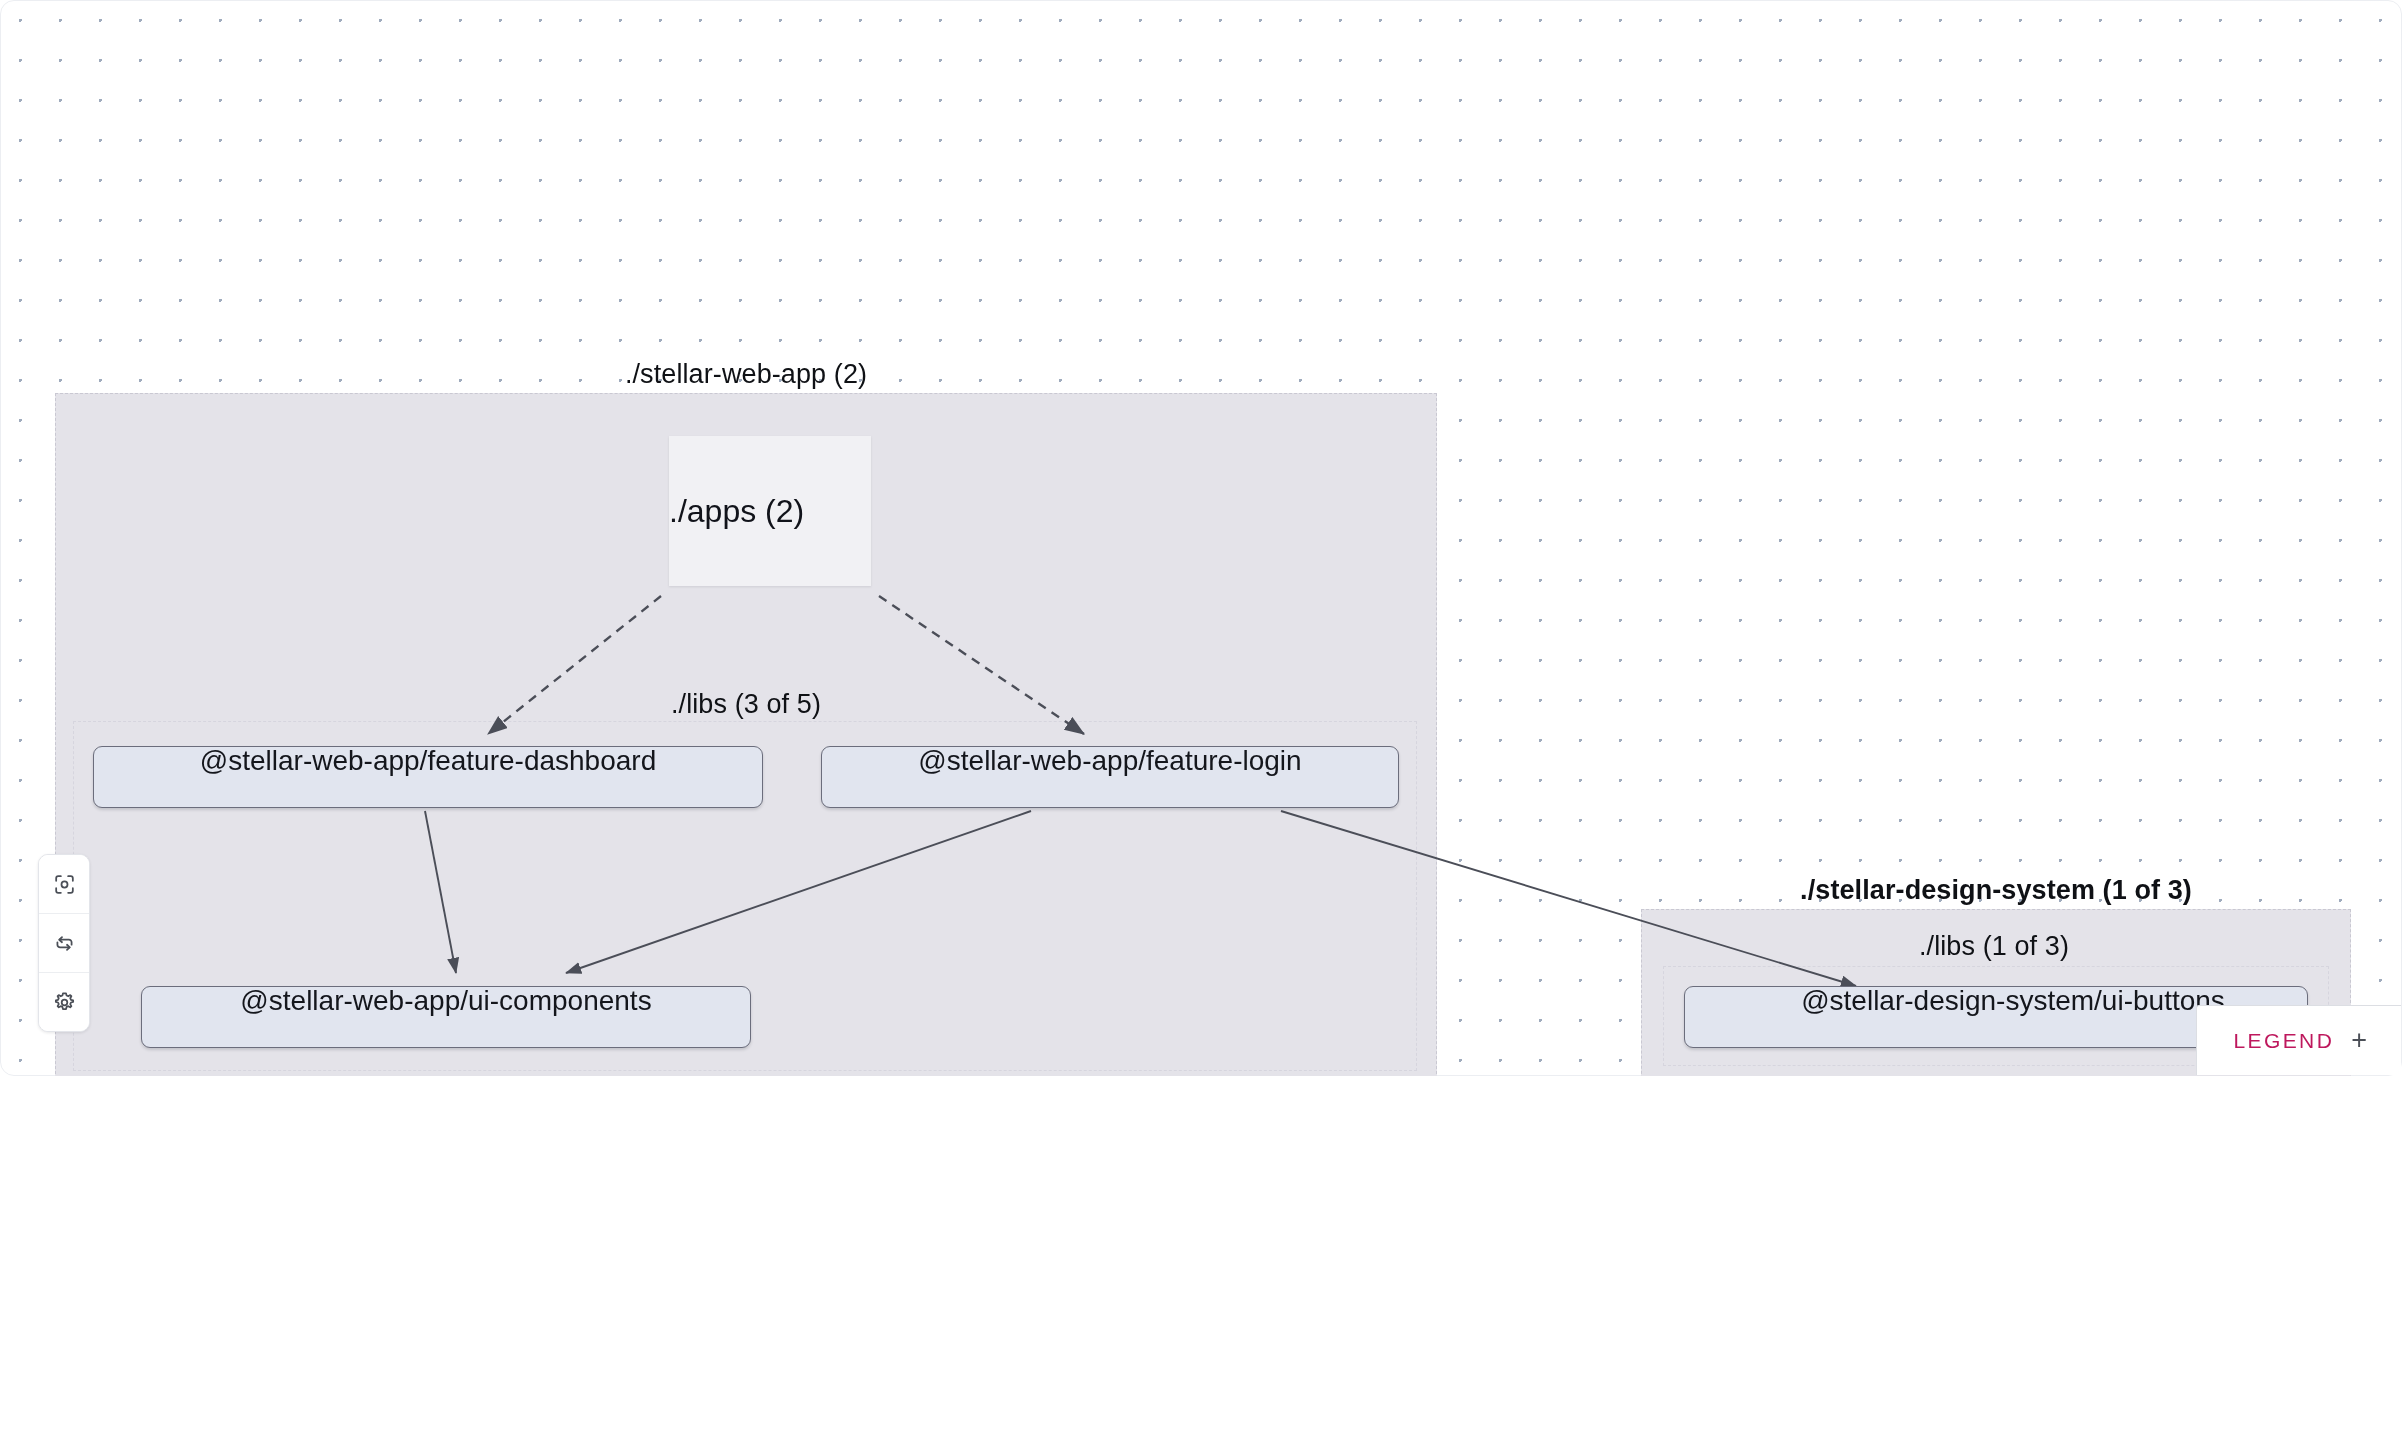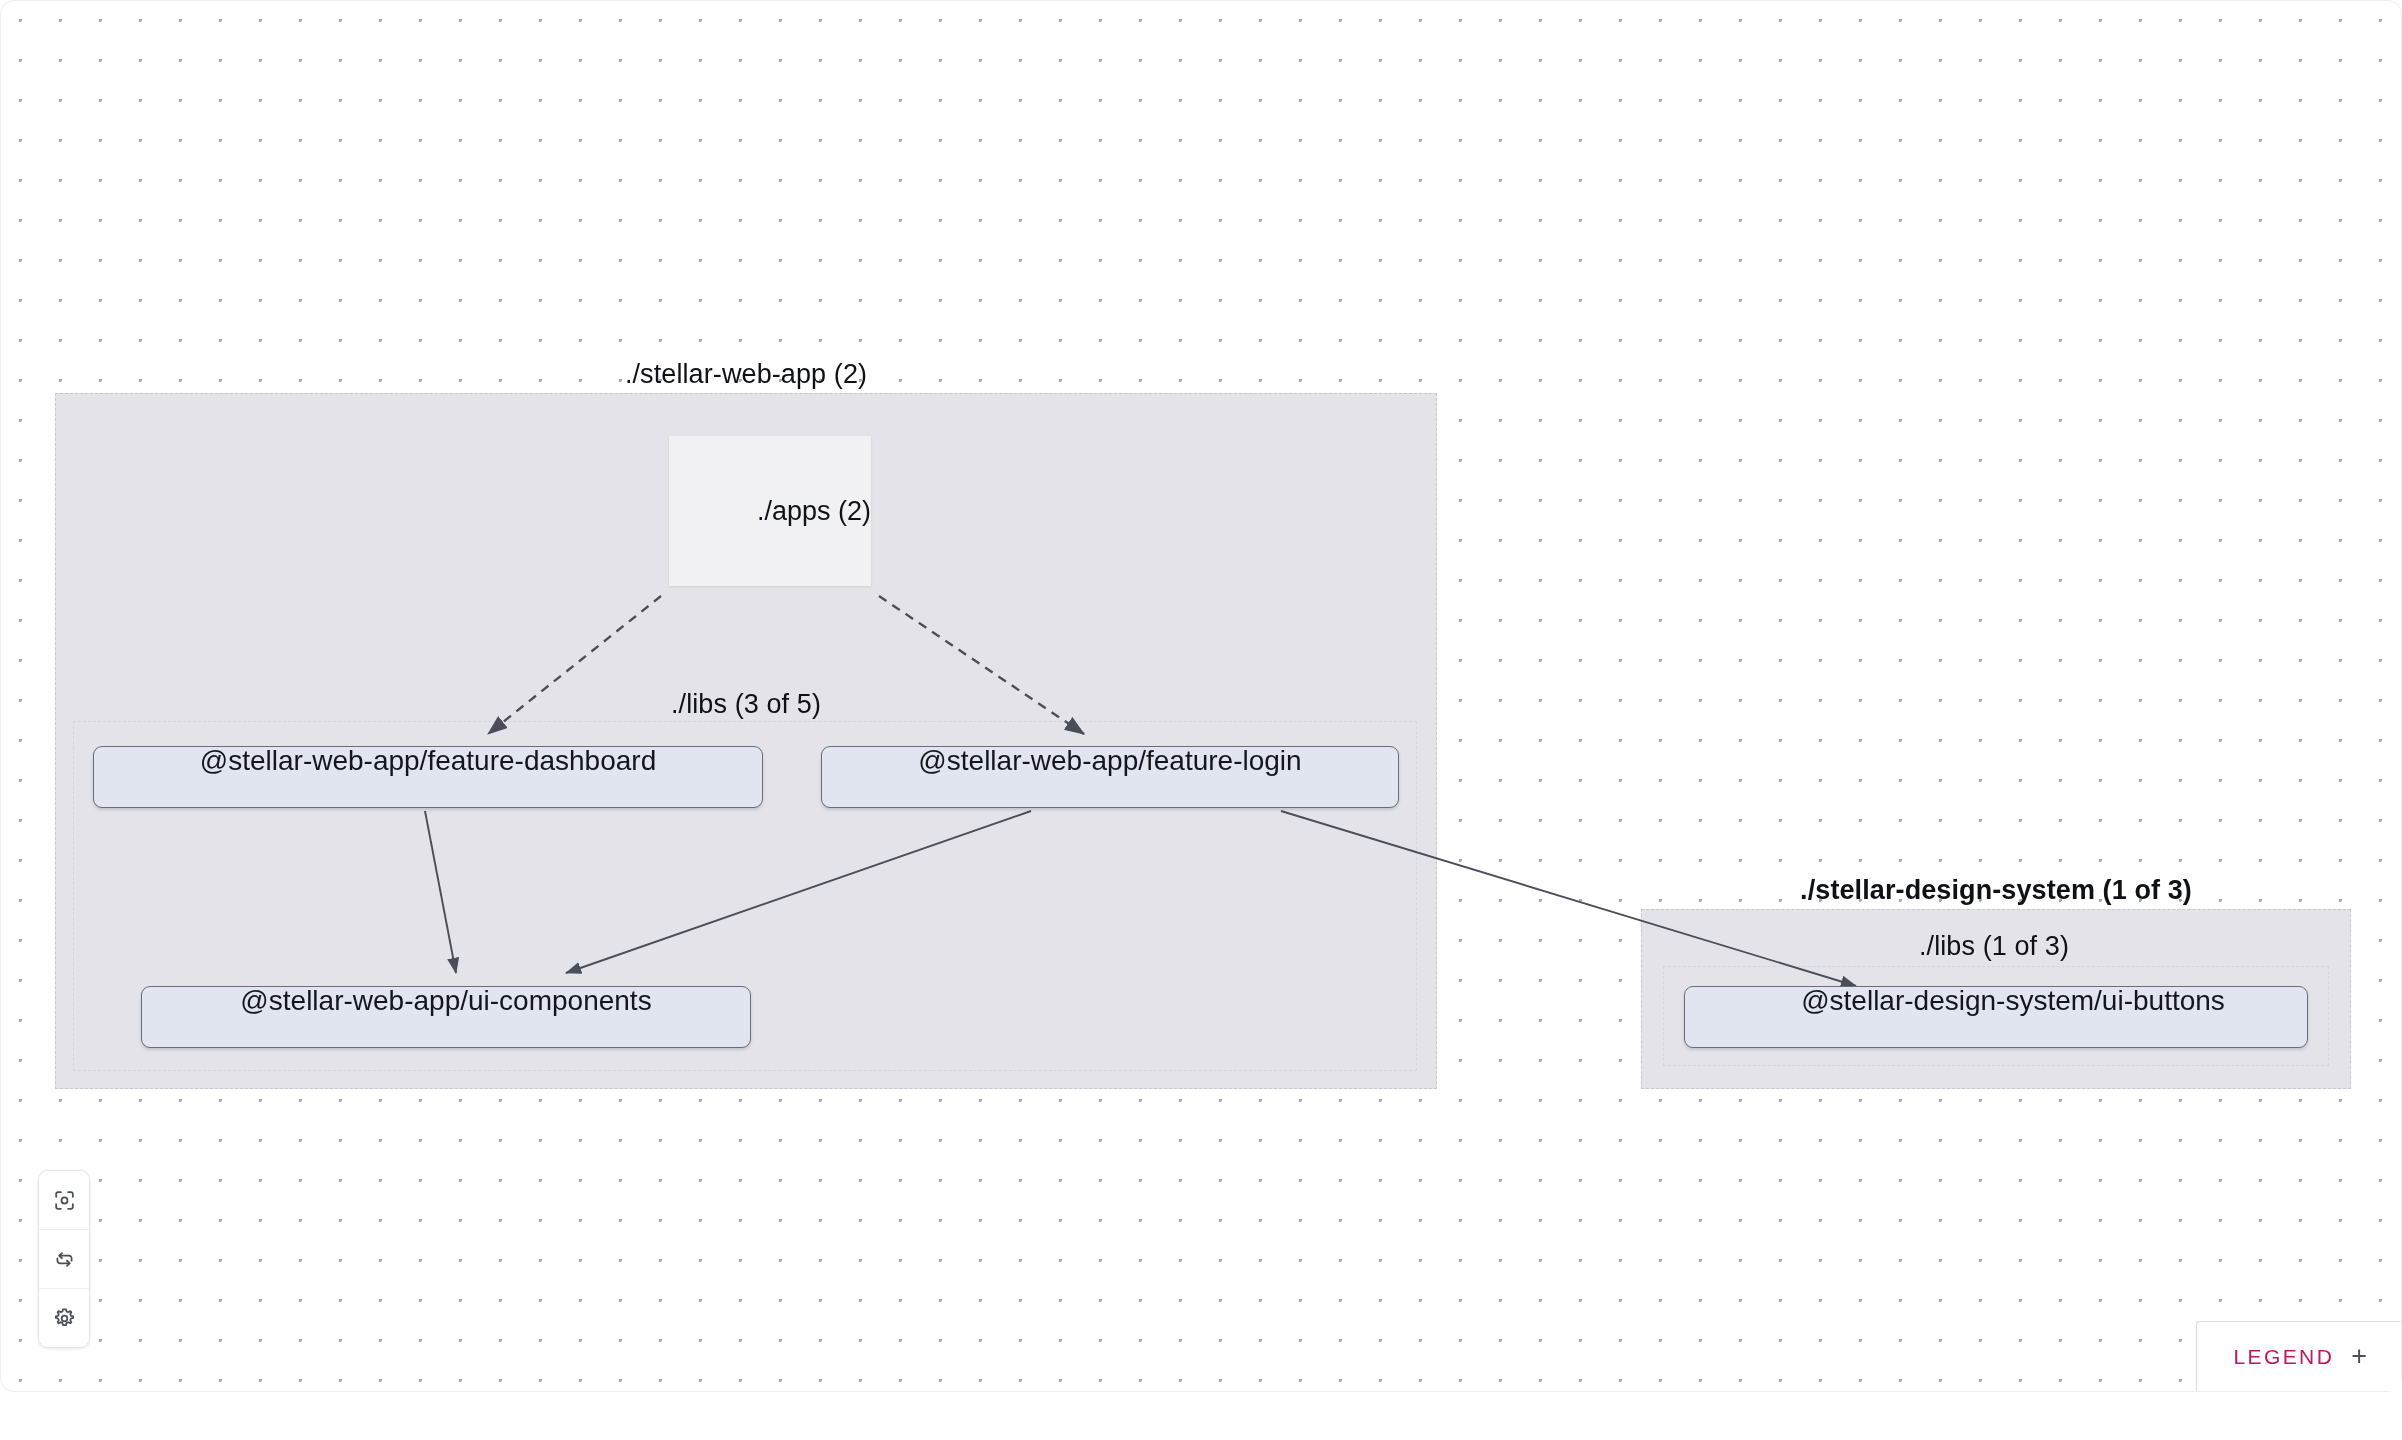--- a/index.html
+++ b/index.html
@@ -10,21 +10,21 @@
   }
   body {
     font-family: "Liberation Sans", sans-serif;
     -webkit-font-smoothing: antialiased;
   }
 
   
   #app {
     position: relative;
     width: 2402px;
-    height: 1392px;
+    height: 1076px;
     overflow: hidden;
     background: #ffffff;
   }
 
   .canvas {
     position: absolute;
     inset: 0;
     background-color: #ffffff;
     background-image: radial-gradient(circle at 1px 1px, #9fabbd 2px, transparent 2px);
     background-size: 40px 40px;
@@ -78,23 +78,23 @@
       100% 18px,
       100% 100%,
       0px 100%
     );
   }
   .folder-label {
     position: absolute;
     left: 0; right: 0;
     top: 50%;
     transform: translateY(-50%);
-    text-align: right;
+    text-align: left;
     color: #11131a;
-    font-size: 27px;
+    font-size: 32px;
     line-height: 1;
     white-space: nowrap;
   }
 
   
   .node {
     position: absolute;
     box-sizing: border-box;
     background: #e1e5ef;
     border: 1.6px solid #6b6d7c;

